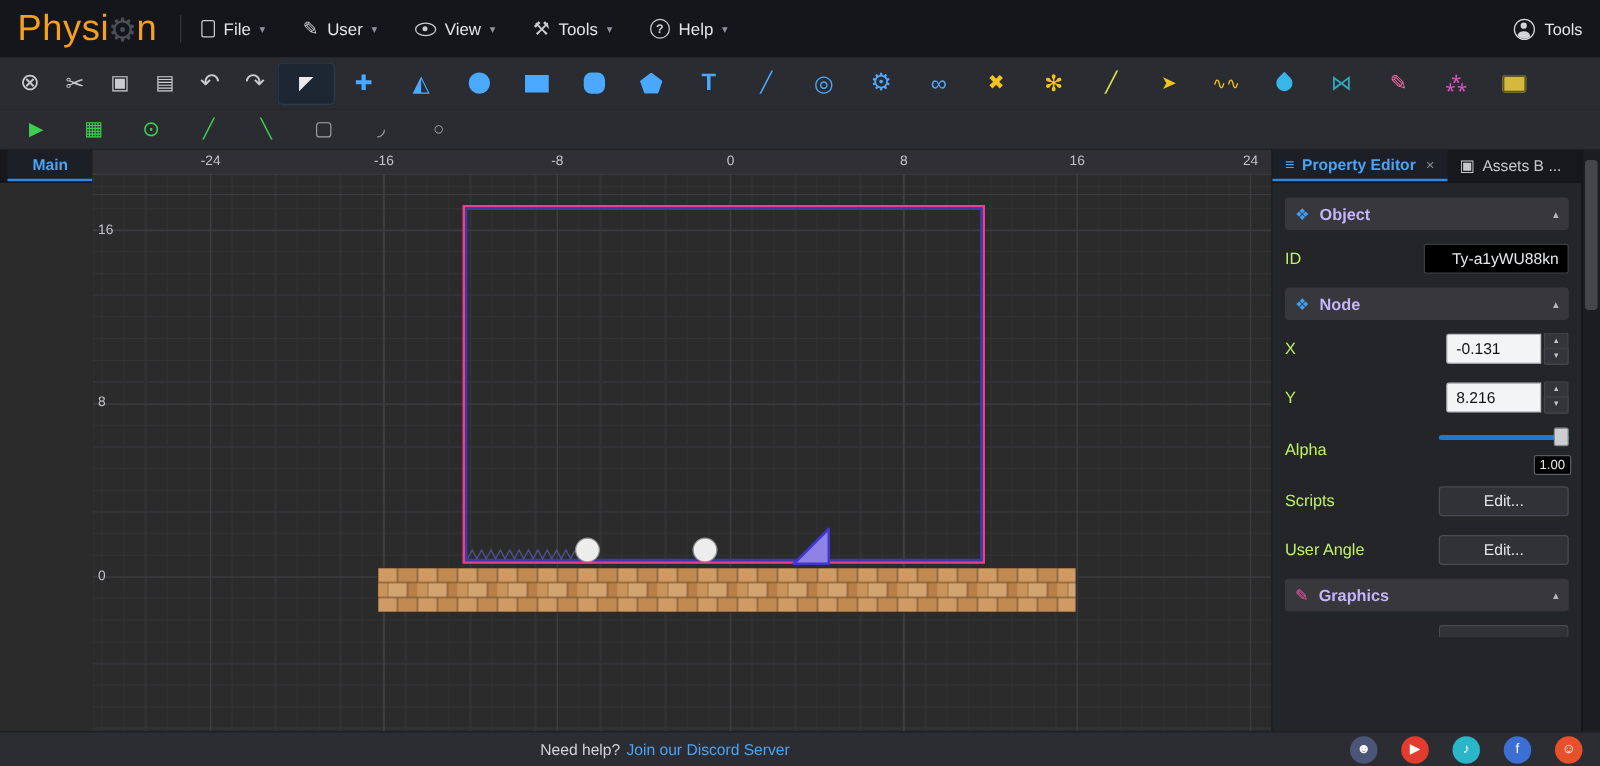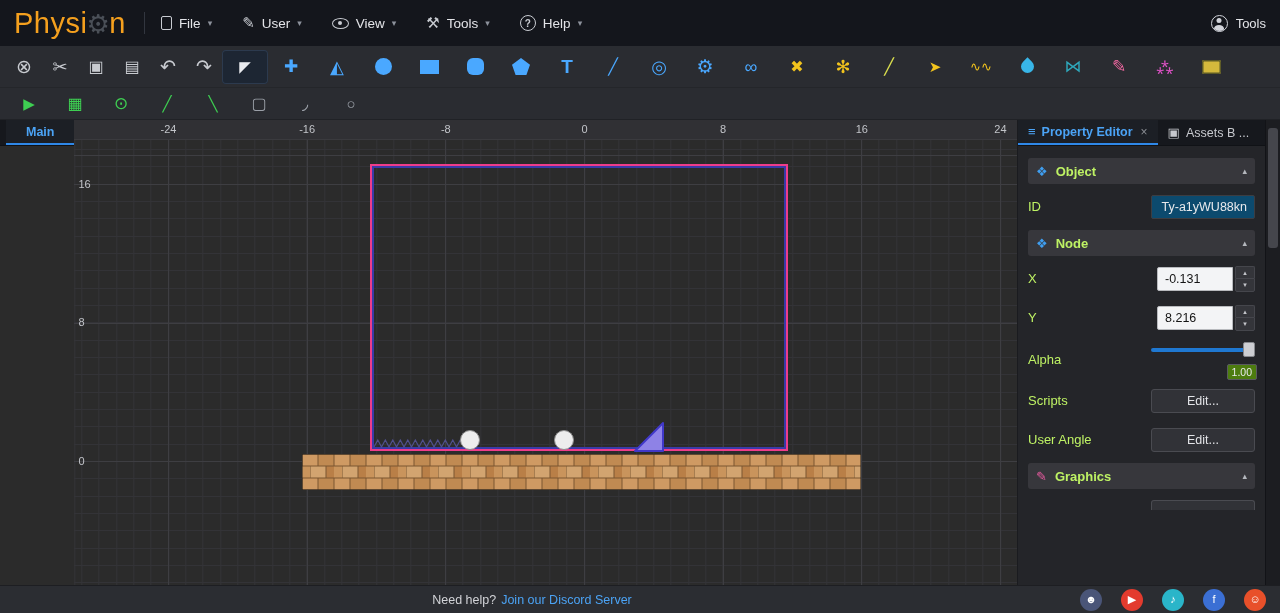--- a/index.html
+++ b/index.html
@@ -73,38 +73,38 @@
   .panel-tab { display:flex; align-items:center; gap:6px; padding:0 10px; font-size:12.5px; color:#c6c8cd; white-space:nowrap; overflow:hidden; cursor:pointer; }
   .panel-tab.active { color:#4ba3f5; font-weight:bold; background:#1c1f25; border-bottom:2px solid #2f88e8; }
   .pt-icon { font-size:13px; color:#c6c8cd; }
   .panel-tab.active .pt-icon { color:#4ba3f5; }
   .tab-close { color:#8a8d94; font-size:12px; font-weight:normal; margin-left:2px; }
   .panel-body { flex:1; padding:12px 10px 0; overflow:hidden; }
   .sec { height:26px; background:#37373c; border-radius:3px; display:flex; align-items:center; gap:8px; padding:0 8px; margin-bottom:3px; cursor:pointer; }
   .sec.mt { margin-top:4px; }
   .sec-icon { color:#3f9ef0; font-size:13px; }
   .sec-icon.pink { color:#e85aa0; }
-  .sec-title { font-weight:bold; color:#bef264; }
+  .sec-title { font-weight:bold; color:#c4b5fd; }
   .collapse { margin-left:auto; color:#b4b7bd; font-size:9px; }
   .prow { height:39px; display:flex; align-items:center; }
   .prow.alpha { height:44px; }
   .plabel { font-size:13px; color:#bef264; }
   .pctrl { margin-left:auto; display:flex; align-items:center; }
-  .tinput { width:104px; height:24px; background:#0c4a6e; border:1px solid #3c3d42; border-radius:2px; color:#e8e9ec; font:12.5px "Liberation Sans",sans-serif; padding:0 7px; text-align:right; }
+  .tinput { width:116px; height:24px; background:#000000; border:1px solid #3c3d42; border-radius:2px; color:#e8e9ec; font:12.5px "Liberation Sans",sans-serif; padding:0 7px; text-align:right; }
   .winput { width:76px; height:24px; background:#f3f4f6; border:1px solid #b8babe; border-radius:2px 0 0 2px; color:#141414; font:12.5px "Liberation Sans",sans-serif; padding:0 7px; }
   .winput.wide { width:104px; border-radius:2px; }
   .spin { width:20px; height:26px; display:flex; flex-direction:column; margin-left:2px; }
   .spin span { flex:1; display:flex; align-items:center; justify-content:center; font-size:7px; line-height:1; color:#c3c5ca; background:#34353a; border:1px solid #45464c; cursor:pointer; }
   .spin span:first-child { border-radius:2px 2px 0 0; border-bottom:none; }
   .spin span:last-child { border-radius:0 0 2px 2px; }
   .pbutton { width:104px; height:24px; background:#313237; border:1px solid #4a4b51; border-radius:3px; color:#e3e4e8; font-size:12.5px; display:flex; align-items:center; justify-content:center; cursor:pointer; }
   .alpha-ctrl { margin-left:auto; width:104px; height:100%; position:relative; }
   .alpha-track { position:absolute; left:0; right:0; top:11px; height:4px; background:#1f78d1; border-radius:2px; }
   .alpha-handle { position:absolute; right:0; top:5px; width:12px; height:15px; background:#cdced2; border:1px solid #87898e; border-radius:2px; }
-  .alpha-badge { position:absolute; right:-2px; top:27px; background:#4d7c0f; border:1px solid #595a60; border-radius:2px; color:#e8e9ec; font-size:10.5px; padding:1px 4px; }
+  .alpha-badge { position:absolute; right:-2px; top:27px; background:#000000; border:1px solid #595a60; border-radius:2px; color:#e8e9ec; font-size:10.5px; padding:1px 4px; }
   .prow.partial { height:18px; align-items:flex-end; overflow:hidden; margin-top:3px; }
   .clip-box { width:104px; height:10px; background:#313237; border:1px solid #4a4b51; border-bottom:none; border-radius:3px 3px 0 0; }
 
   .vscroll { width:15px; background:#1c1d21; border-left:1px solid #121317; position:relative; flex:none; }
   .vthumb { position:absolute; left:2px; right:2px; top:8px; height:120px; background:#45464c; border-radius:3px; }
 
   
   .statusbar { height:28px; background:#2b2d32; border-top:1px solid #1d1e22; display:flex; align-items:center; position:relative; flex:none; }
   .status-text { position:absolute; left:532px; transform:translateX(-50%); display:flex; gap:5px; font-size:12.5px; color:#d2d3d7; white-space:nowrap; }
   .discord-link { color:#4ba3f5; text-decoration:none; cursor:pointer; }

